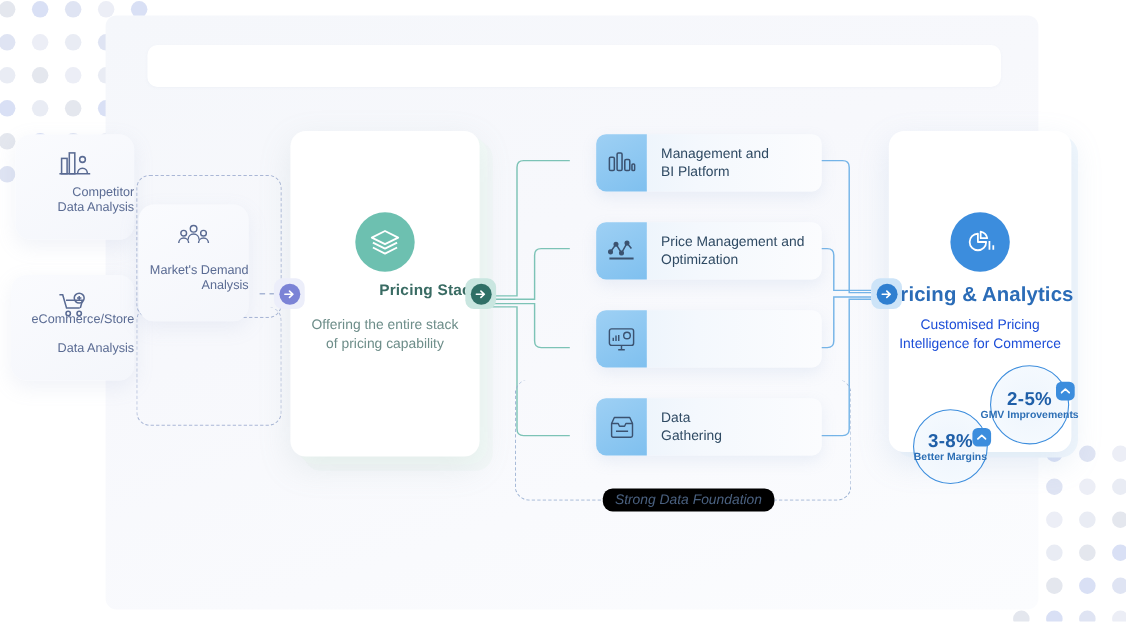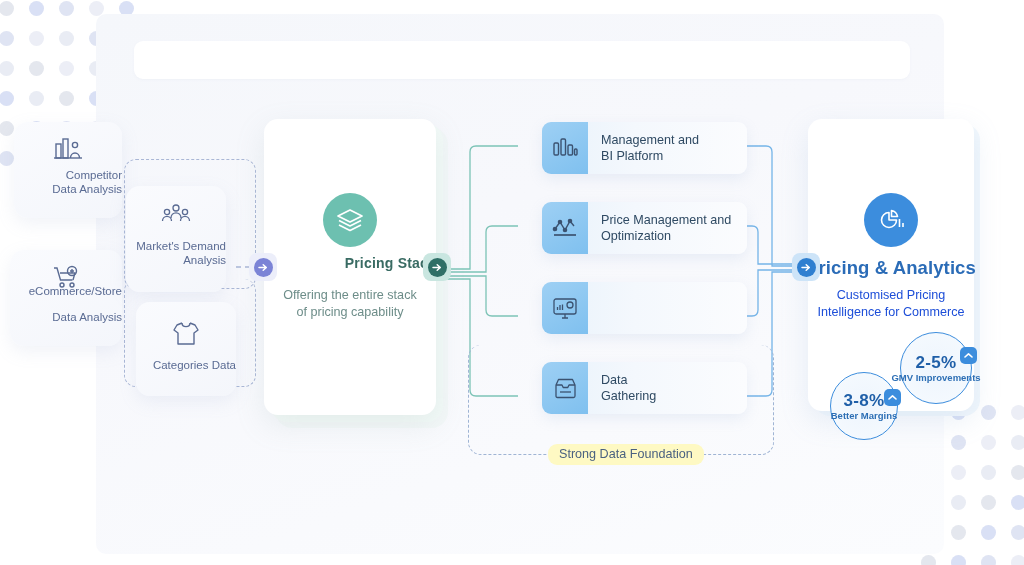--- a/index.html
+++ b/index.html
@@ -93,22 +93,22 @@
   
   .bracket { position: absolute; z-index: 3; }
 
   
   #dash-foundation {
     position: absolute; left: 468px; top: 345px; width: 306px; height: 110px;
     border: 1.4px dashed #9fb4d4; border-radius: 13px; z-index: 3; border-top: none;
   }
   #foundation-label {
     position: absolute; left: 548px; top: 444px; padding: 3px 11px 4px;
-    background: #fef9c3; border-radius: 9px; color: #4a6180; font-size: 12.6px;
-    z-index: 7; white-space: nowrap;
+    background: #000000; border-radius: 9px; color: #4a6180; font-size: 12.6px;
+    z-index: 7; white-space: nowrap; font-style: italic;
   }
 
   
   #analytics-shadow { position:absolute; left: 814px; top: 124px; width:166px; height:292px;
       background: #f2f8fd; border-radius: 16px; z-index:4; }
   #card-analytics {
     left: 808px; top: 119px; width: 166px; height: 292px; background: #ffffff;
     box-shadow: 0 10px 28px rgba(140,170,210,.18); z-index: 6;
   }
   #analytics-title { position:absolute; left:-10px; right:-10px; top: 138px; text-align:center;
@@ -275,29 +275,20 @@
         <circle cx="7" cy="10" r="2.6"></circle>
         <path d="M2.5 19c0-2.7 2-4.7 4.5-4.7s4.5 2 4.5 4.7"></path>
         <circle cx="25" cy="10" r="2.6"></circle>
         <path d="M20.5 19c0-2.7 2-4.7 4.5-4.7s4.5 2 4.5 4.7"></path>
       </svg>
     </div>
     <div class="card-label" style="top:53px;">Market's Demand</div>
     <div class="card-label" style="top:67px;">Analysis</div>
   </div>
 
-  <div class="card soft-card" id="card-categories">
-    <div class="card-icon" style="top:18px;">
-      <svg width="30" height="28" viewBox="0 0 30 28" fill="none" stroke="#5a6b93" stroke-width="1.4" stroke-linejoin="round">
-        <path d="M11 3 L6 5 L3 10 L7 13 L7 24 L23 24 L23 13 L27 10 L24 5 L19 3"></path>
-        <path d="M11 3c0 2.2 1.8 3.6 4 3.6S19 5.2 19 3"></path>
-      </svg>
-    </div>
-    <div class="card-label" style="top:56px;">Categories Data</div>
-  </div>
 
   <div id="stack-shadow2"></div>
   <div id="stack-shadow1"></div>
   <div class="card" id="card-stack">
     <div class="card-icon" style="top:74px;">
       <div class="circle-icon" style="width:54px;height:54px;background:#6dc0b0;">
         <svg width="30" height="28" viewBox="0 0 30 28" fill="none" stroke="#ffffff" stroke-width="1.7" stroke-linejoin="round">
           <path d="M15 4 L27 10 L15 16 L3 10 Z"></path>
           <path d="M4 14.5 L15 20 L26 14.5"></path>
           <path d="M4 19 L15 24.5 L26 19"></path>

